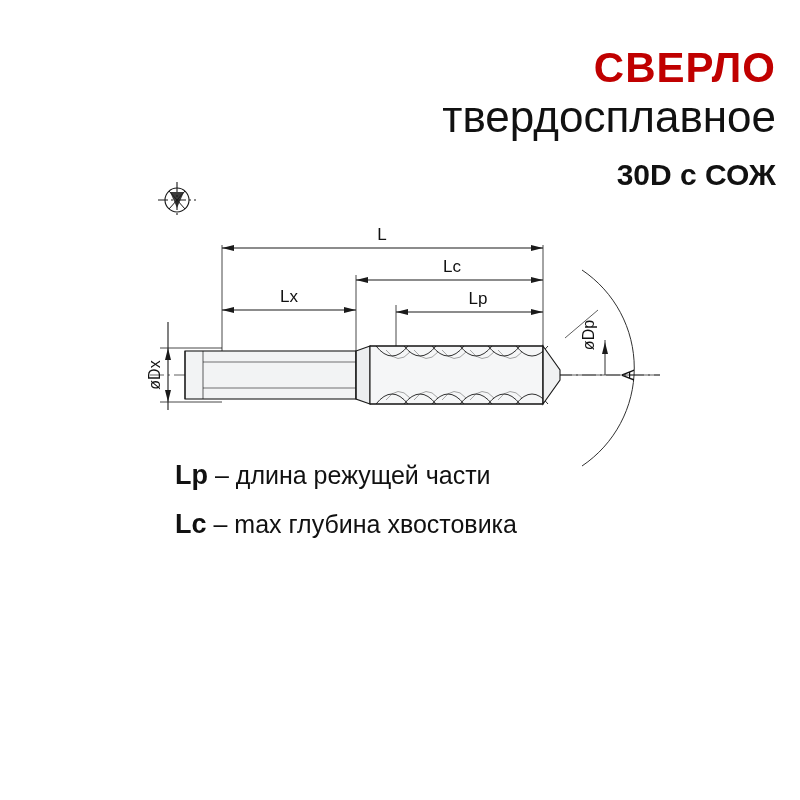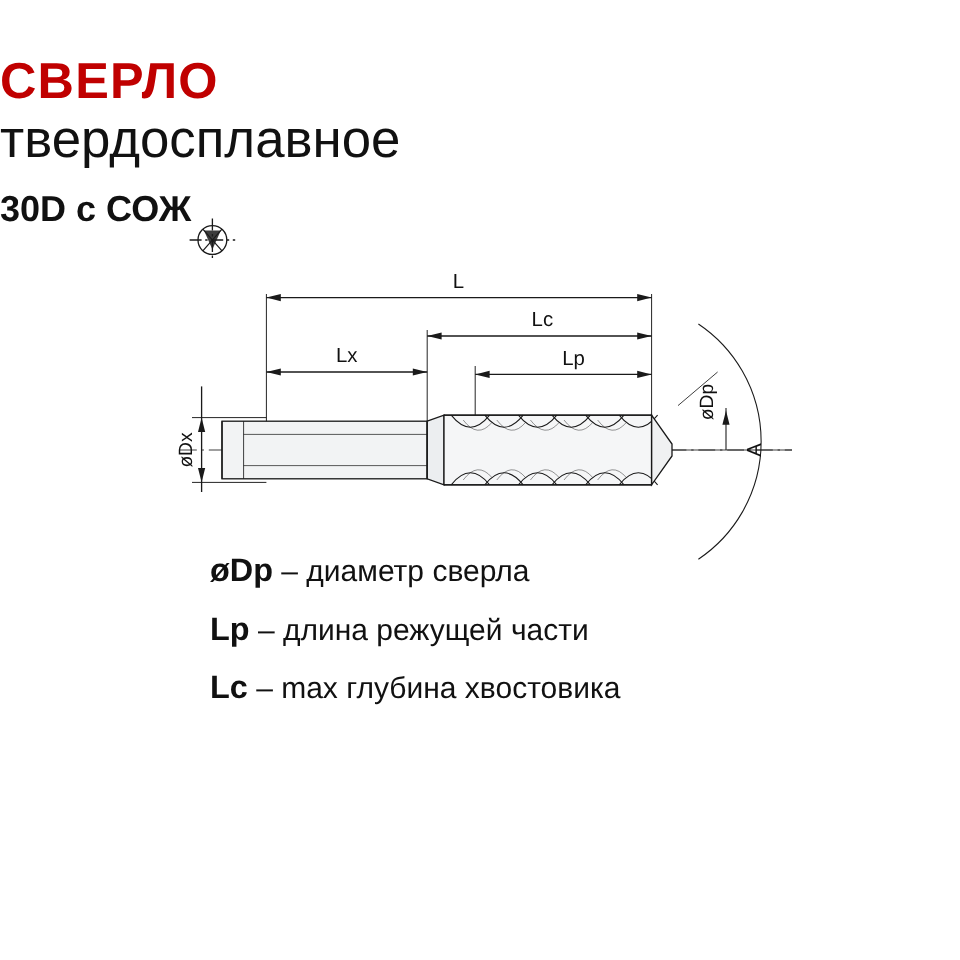--- a/index.html
+++ b/index.html
@@ -15,21 +15,21 @@
     position: relative;
     overflow: hidden;
   }
 
   
   .title-block {
     position: absolute;
     top: 46px;
     left: 0;
     width: 776px;
-    text-align: left;
+    text-align: right;
   }
   .title-main {
     font-size: 42px;
     font-weight: bold;
     color: #c00000;
     letter-spacing: 1px;
     line-height: 1.05;
   }
   .title-sub1 {
     font-size: 44px;
@@ -202,25 +202,20 @@
         <line x1="565" y1="168" x2="598" y2="140" stroke-width="0.7"></line>
         <text x="594" y="165" font-family="Liberation Sans, sans-serif" font-size="16" fill="#111" stroke="none" text-anchor="middle" transform="rotate(-90 594 165)">øDp</text>
       </g>
 
     </g>
   </svg>
 </div>
 
 <div class="legend">
 
-  <div class="legend-row">
-    <span class="legend-sym">øDp</span>
-    <span class="legend-dash">–</span>
-    <span class="legend-text">диаметр сверла</span>
-  </div>
 
 
   <div class="legend-row">
     <span class="legend-sym">Lp</span>
     <span class="legend-dash">–</span>
     <span class="legend-text">длина режущей части</span>
   </div>
 
   <div class="legend-row">
     <span class="legend-sym">Lc</span>

